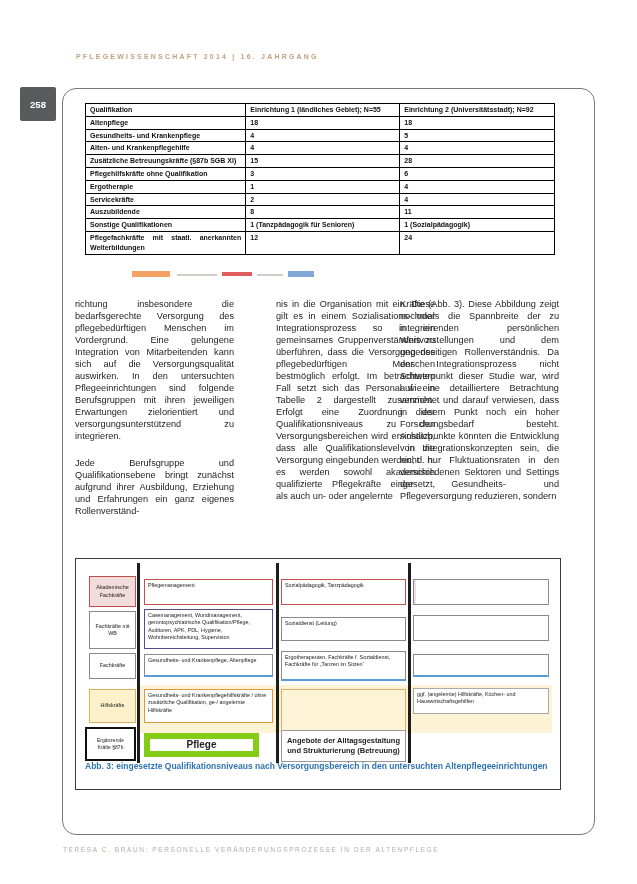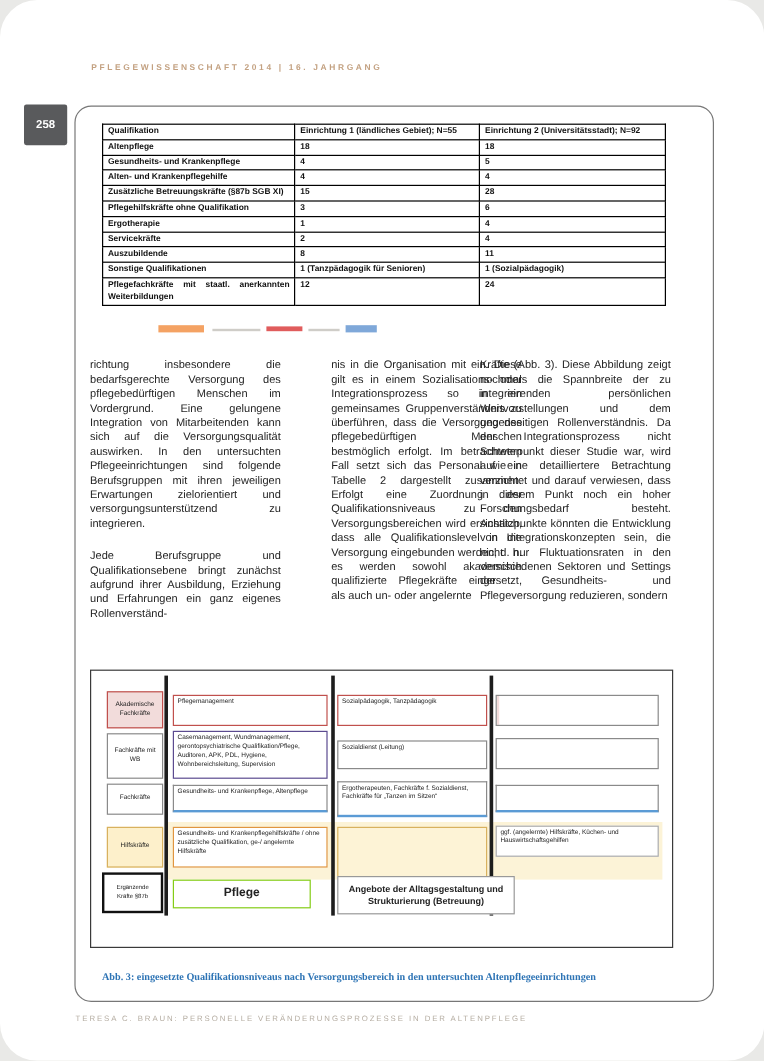--- a/index.html
+++ b/index.html
@@ -1,17 +1,17 @@
 <!DOCTYPE html>
 <html><head>
 <meta charset="utf-8">
 <style>
   html,body{margin:0;padding:0;background:#e9e9e7;}
   .page{position:relative;width:637px;height:884px;background:#ffffff;overflow:hidden;
-        font-family:"Liberation Sans", sans-serif;color:#1c1c1c;border-radius:31px;}
+        font-family:"Liberation Sans", sans-serif;color:#1c1c1c;}
   
   .runhead{position:absolute;left:76px;top:53px;font-size:7px;letter-spacing:2.2px;
            color:#c3a181;font-weight:bold;text-transform:uppercase;}
   .runfoot{position:absolute;left:63px;top:846px;font-size:6.5px;letter-spacing:1.6px;
            color:#b5ada2;text-transform:uppercase;}
   .pagenum{position:absolute;left:20px;top:87px;width:36px;height:34px;background:#595a5c;
            color:#fff;font-size:9.5px;font-weight:bold;display:flex;align-items:center;
            justify-content:center;border-radius:2px;}
   
   .frame{position:absolute;left:62px;top:88px;width:531px;height:745px;
@@ -23,22 +23,22 @@
        text-align:justify;text-align-last:left;}
   .tbl th{text-align:justify;}
   .c1{width:158px;} .c2{width:152px;} .c3{width:152px;}
   
   .marks{position:absolute;left:85px;top:270px;width:470px;height:10px;}
   .bar{position:absolute;height:6px;top:1px;}
   .grayline{position:absolute;height:2px;top:4px;background:#cfcdc8;}
   
   .tabcap{position:absolute;left:85px;top:280px;width:470px;font-size:8.5px;
           font-weight:bold;color:#2e74b5;}
-  .figcap{position:absolute;left:85px;top:808px;width:470px;font-size:8.5px;
-          font-weight:bold;color:#2e74b5;line-height:1.45;font-family:Liberation Serif, serif;}
+  .figcap{position:absolute;left:85px;top:760px;width:470px;font-size:8.5px;
+          font-weight:bold;color:#2e74b5;line-height:1.45;}
   
   .col{position:absolute;top:298px;width:159px;font-size:9.2px;line-height:12px;
        text-align:justify;color:#242424;}
   .col p{margin:0 0 15px 0;}
   .colA{left:75px;} .colB{left:248px;margin-left:28px;} .colC{left:400px;}
   
   .figure{position:absolute;left:75px;top:558px;width:484px;height:230px;
           border:1px solid #3a3a3a;background:#fff;}
   .fbox{position:absolute;background:#fff;font-size:5.4px;line-height:1.35;
         padding:2px 3px;box-sizing:border-box;color:#222;overflow:hidden;}
@@ -151,27 +151,27 @@
     <div class="fbox flabel" style="left:13px;top:17px;width:47px;height:31px;background:#f2dcdb;border:1px solid #c0504d;">Akademische Fachkräfte</div>
     <div class="fbox flabel" style="left:13px;top:52px;width:47px;height:38px;border:1px solid #8a8a8a;">Fachkräfte mit WB</div>
     <div class="fbox flabel" style="left:13px;top:94px;width:47px;height:26px;border:1px solid #8a8a8a;">Fachkräfte</div>
     <div class="fbox flabel" style="left:13px;top:130px;width:47px;height:34px;background:#fdf0cb;border:1px solid #d8b15e;">Hilfskräfte</div>
     <div class="fbox flabel" style="left:9px;top:168px;width:51px;height:34px;border:2px solid #111;font-size:5px;">Ergänzende Kräfte §87b</div>
 
     <div class="fbox" style="left:68px;top:20px;width:129px;height:26px;border:1px solid #c0504d;">Pflegemanagement</div>
     <div class="fbox" style="left:68px;top:50px;width:129px;height:40px;border:1px solid #5b4a8f;">Casemanagement, Wundmanagement, gerontopsychiatrische Qualifikation/Pflege, Auditoren, APK, PDL, Hygiene, Wohnbereichsleitung, Supervision</div>
     <div class="fbox" style="left:68px;top:95px;width:129px;height:23px;border:1px solid #8a8a8a;border-bottom:2px solid #5b9bd5;">Gesundheits- und Krankenpflege, Altenpflege</div>
     <div class="fbox" style="left:68px;top:130px;width:129px;height:34px;border:1px solid #e0963f;">Gesundheits- und Krankenpflegehilfskräfte / ohne zusätzliche Qualifikation, ge-/ angelernte Hilfskräfte</div>
-    <div class="fbox seclbl" style="left:68px;top:174px;width:115px;height:24px;border:1px solid #84cc16;font-size:10px;">Pflege</div>
+    <div class="fbox seclbl" style="left:68px;top:174px;width:115px;height:24px;border:6px solid #84cc16;font-size:10px;">Pflege</div>
 
     <div class="fbox" style="left:205px;top:20px;width:125px;height:26px;border:1px solid #c0504d;">Sozialpädagogik, Tanzpädagogik</div>
     <div class="fbox" style="left:205px;top:58px;width:125px;height:24px;border:1px solid #8a8a8a;">Sozialdienst (Leitung)</div>
     <div class="fbox" style="left:205px;top:92px;width:125px;height:30px;border:1px solid #8a8a8a;border-bottom:2px solid #5b9bd5;">Ergotherapeuten, Fachkräfte f. Sozialdienst, Fachkräfte für „Tanzen im Sitzen“</div>
     <div class="fbox" style="left:205px;top:130px;width:125px;height:44px;background:#fdf3d6;border:1px solid #d8b15e;"></div>
-    <div class="fbox seclbl" style="left:205px;top:171px;width:148px;height:32px;border:1px solid #999;font-size:7.5px;background:#fff;">Angebote der Alltagsgestaltung und Strukturierung (Betreuung)</div>
+    <div class="fbox seclbl" style="left:205px;top:171px;width:125px;height:32px;border:1px solid #999;font-size:7.5px;background:#fff;">Angebote der Alltagsgestaltung und Strukturierung (Betreuung)</div>
 
     <div class="fbox" style="left:337px;top:20px;width:136px;height:26px;border:1px solid #8a8a8a;box-shadow:inset 2px 0 0 #f2dcdb;"></div>
     <div class="fbox" style="left:337px;top:56px;width:136px;height:26px;border:1px solid #8a8a8a;"></div>
     <div class="fbox" style="left:337px;top:95px;width:136px;height:23px;border:1px solid #8a8a8a;border-bottom:2px solid #5b9bd5;"></div>
     <div class="fbox" style="left:337px;top:129px;width:136px;height:26px;border:1px solid #aaa;">ggf. (angelernte) Hilfskräfte, Küchen- und Hauswirtschaftsgehilfen</div>
   </div>
 
   <div class="figcap">Abb. 3: eingesetzte Qualifikationsniveaus nach Versorgungsbereich in den untersuchten Altenpflegeeinrichtungen</div>
 
   <div class="runfoot">Teresa C. Braun: Personelle Veränderungsprozesse in der Altenpflege</div>

